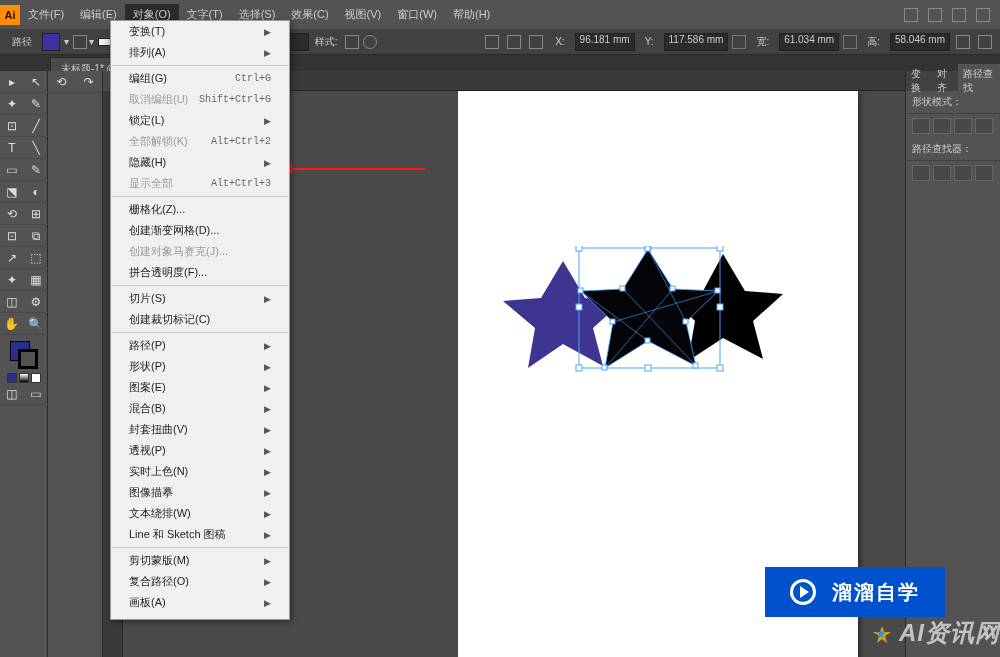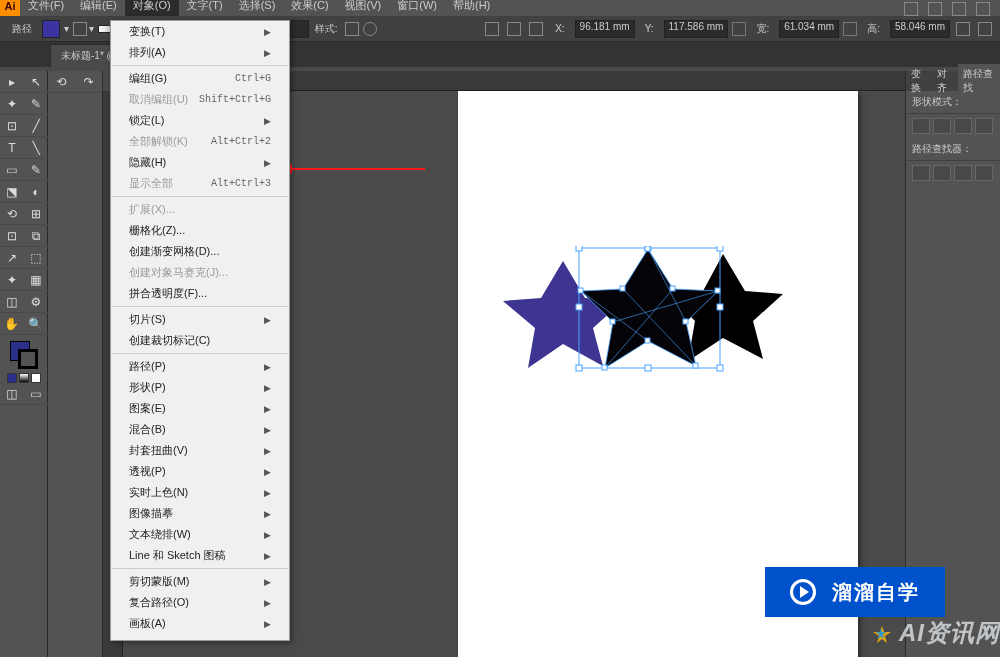--- a/index.html
+++ b/index.html
@@ -1,17 +1,17 @@
 <!DOCTYPE html>
 <html><head>
 <meta charset="utf-8">
 <style>
 * { margin:0; padding:0; box-sizing:border-box; font-family:"Microsoft YaHei",Arial,sans-serif; -webkit-user-select:none; user-select:none;}
 body { width:1000px; height:657px; background:#4a4a4a; overflow:hidden; position:relative;}
-.menubar { height:16px; background:#535353; display:flex; align-items:flex-end; font-size:11px; color:#ccc;}
+.menubar { height:29px; background:#535353; display:flex; align-items:center; font-size:11px; color:#ccc;}
 .ai-logo { width:20px; height:20px; background:#ff8f00; color:#330000; font-weight:bold; display:flex; align-items:center; justify-content:center; font-size:11px;}
 .menubar-items { display:flex;}
 .menubar-item { padding:3px 8px; color:#ccc; cursor:default;}
 .menubar-item.active { background:#2b2b2b;}
 .menubar-right { margin-left:auto; display:flex; gap:10px; padding-right:10px;}
 .mb-icon { width:14px; height:14px; border:1px solid #888; display:inline-block;}
 
 .controlbar { height:26px; background:#414141; border-bottom:1px solid #2a2a2a; display:flex; align-items:center; font-size:10px; color:#ccc; padding:0 6px;}
 .ctrl-label { margin:0 6px;}
 .ctrl-swatch { width:18px; height:18px; background:#3a33a0; border:1px solid #222; margin:0 4px;}
@@ -277,23 +277,20 @@
     </div>
     <div class="dd-item">
       <span>隐藏(H)</span>
       <span class="arrow">▶</span>
     </div>
     <div class="dd-item dis">
       <span>显示全部</span>
       <span class="shortcut">Alt+Ctrl+3</span>
     </div>
     <div class="dd-sep"></div>
-    <div class="dd-item dis">
-      <span>扩展(X)...</span>
-    </div>
     <div class="dd-item">
       <span>栅格化(Z)...</span>
     </div>
     <div class="dd-item">
       <span>创建渐变网格(D)...</span>
     </div>
     <div class="dd-item dis">
       <span>创建对象马赛克(J)...</span>
     </div>
     <div class="dd-item">

